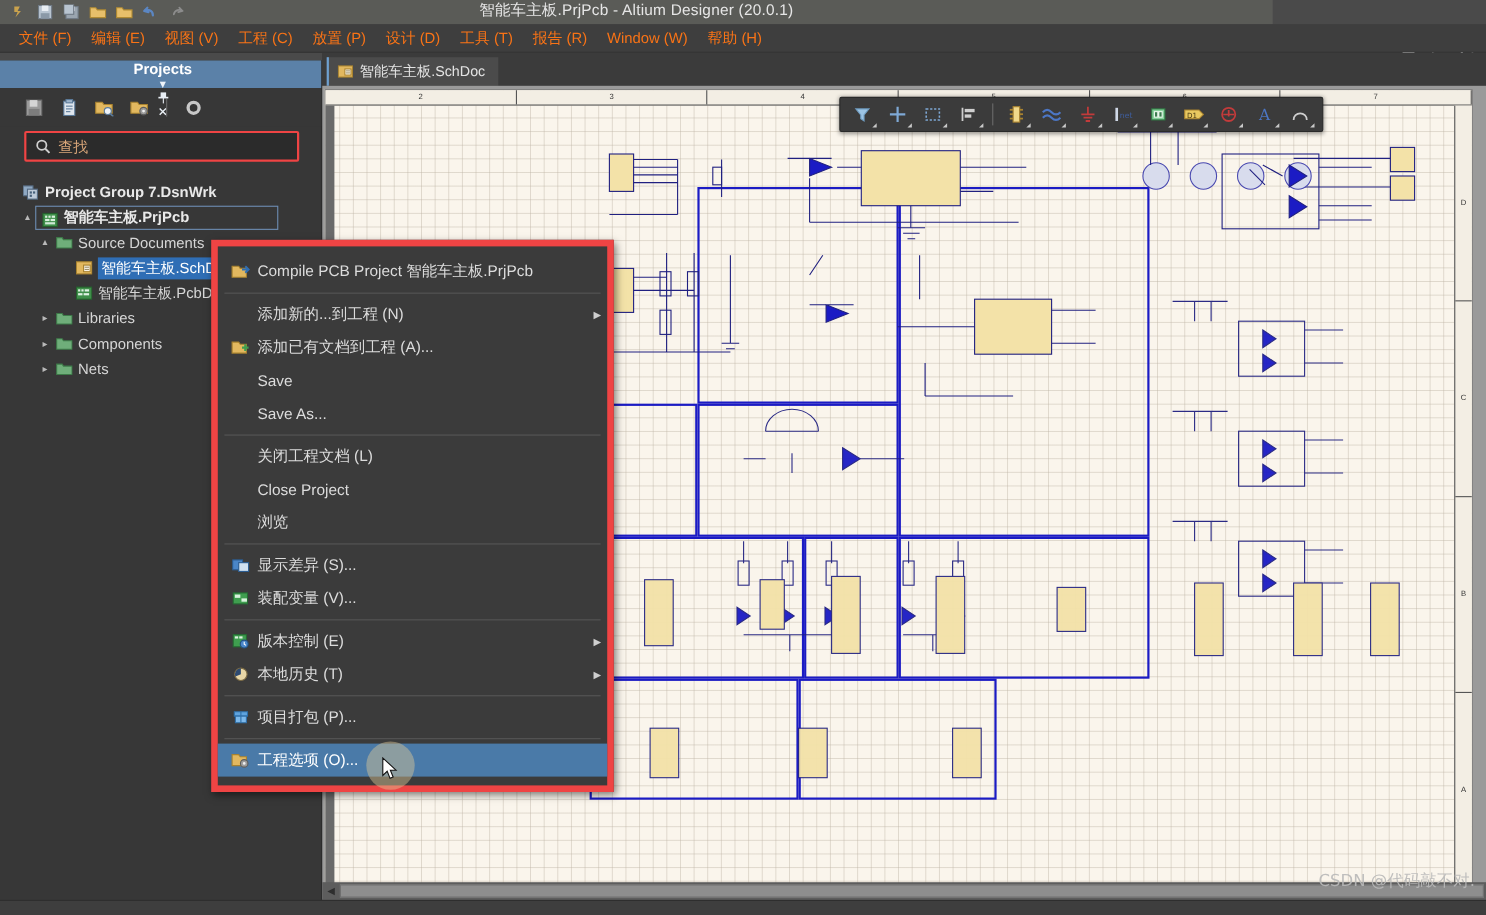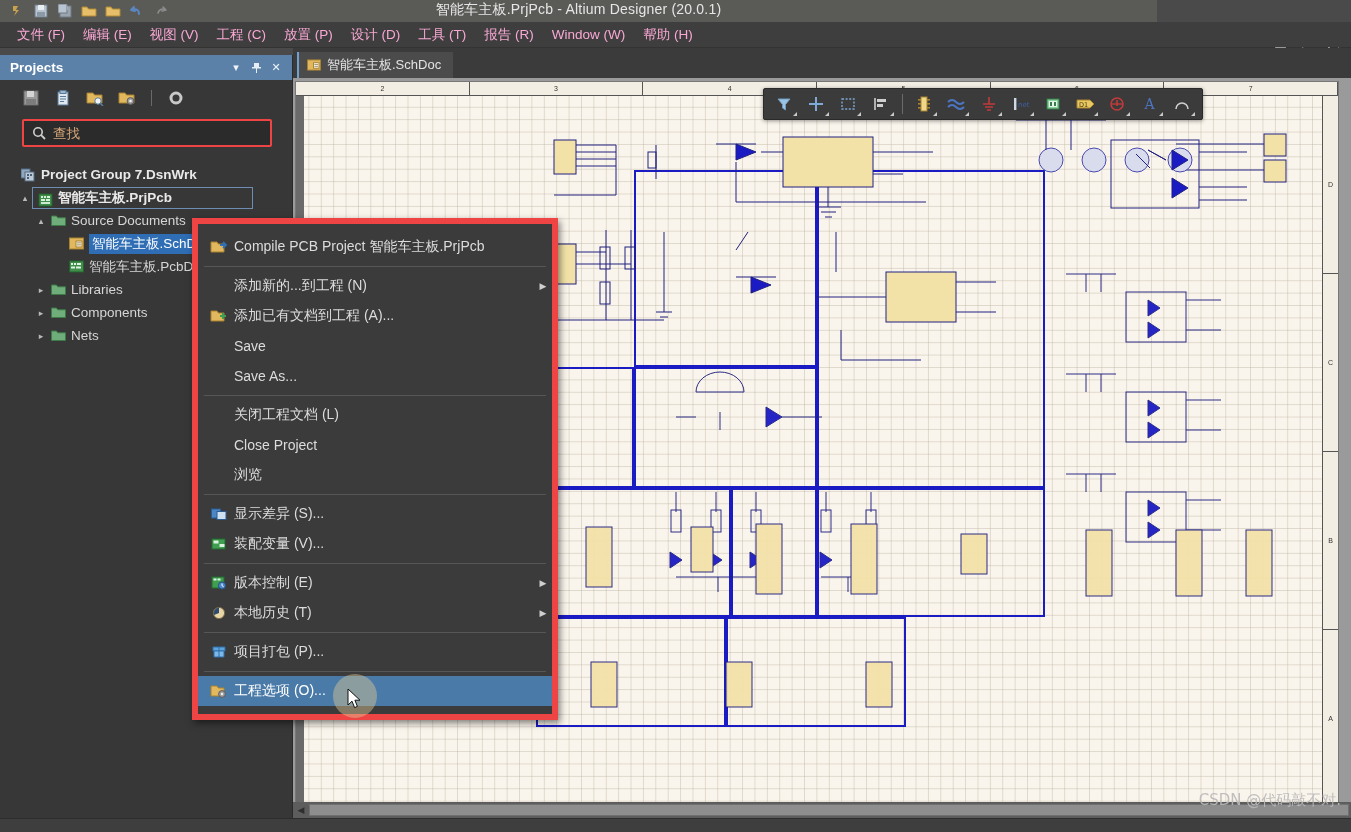--- a/index.html
+++ b/index.html
@@ -30,41 +30,41 @@
   }
 
   
   .menubar {
     position:absolute; left:0; top:22px; width:1351px; height:26px;
     background:#3e3e3e;
     display:flex; align-items:center; padding-left:8px;
     border-bottom:1px solid #333;
   }
   .menu-item {
-    padding:3px 9px; color:#f9a8d4; font-size:13.5px; white-space:nowrap;
+    padding:3px 9px; color:#f97316; font-size:13.5px; white-space:nowrap;
     cursor:default;
   }
 
   
   .wm-top {
     position:absolute; right:2px; top:42px;
     font-size:26px; color:#c8c8c8; opacity:.88;
     letter-spacing:1px; pointer-events:none;
     font-family:"DejaVu Sans", sans-serif;
   }
 
   
   .panel {
     position:absolute; left:0; top:55px; width:293px; height:777px;
     background:#373737;
     border-right:1px solid #2b2b2b;
   }
   .panel-header {
     height:25px; background:#5b81a8; display:flex; align-items:center;
-    padding:0 6px 0 10px; color:#fff; font-weight:bold; font-size:13.5px;
+    padding:0 6px 0 10px; color:#fff; font-weight:bold; font-size:13.5px;flex-direction:column;
   }
   .panel-header .ph-spacer { flex:1; }
   .ph-btn { width:20px; height:20px; display:flex; align-items:center; justify-content:center; color:#eef4fa; font-size:11px; }
 
   .panel-toolbar {
     height:35px; display:flex; align-items:center; gap:6px; padding-left:18px;
     background:#373737;
   }
   .pt-ico { width:26px; height:24px; display:flex; align-items:center; justify-content:center; }
   .pt-sep { width:1px; height:16px; background:#6a6a6a; margin:0 5px; }

